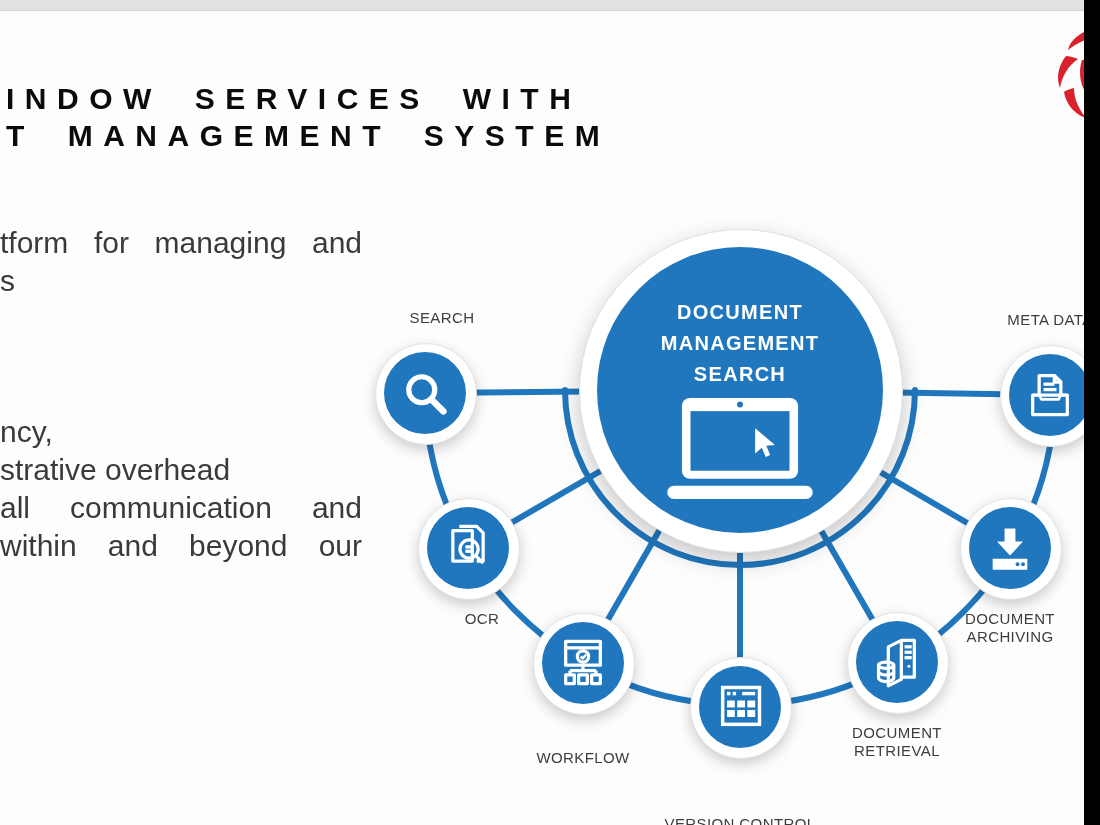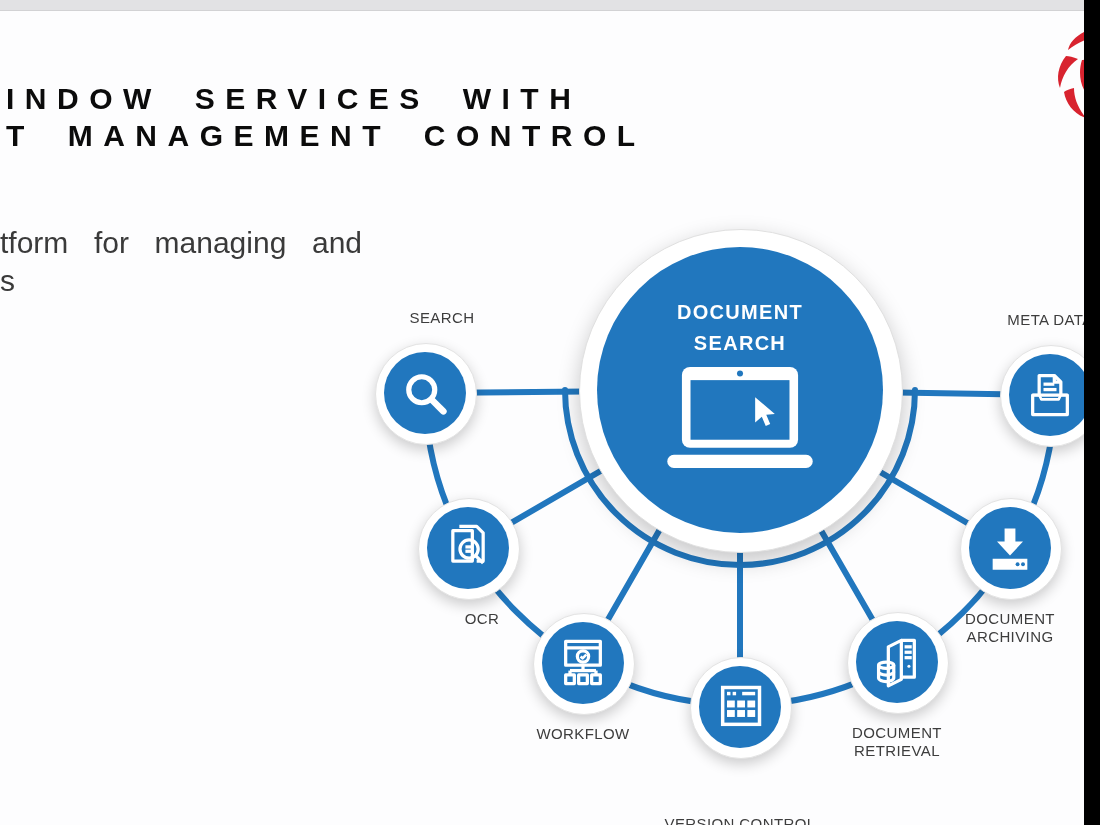--- a/index.html
+++ b/index.html
@@ -51,26 +51,32 @@
       <path d="M66 14 C80 18 90 28 92 40 L80 36 C76 26 72 19 66 14 Z"></path>
       <path d="M40 34 C36 46 38 60 46 70 C42 56 44 44 52 36 C48 34 44 33 40 34 Z"></path>
       <path d="M56 38 C66 36 76 40 82 48 C74 46 66 46 60 50 C58 45 57 41 56 38 Z"></path>
       <path d="M50 74 C58 82 70 86 82 82 C72 80 64 74 60 66 C56 70 52 72 50 74 Z"></path>
       <path d="M64 56 C70 60 74 68 72 76 C68 70 62 66 56 66 C59 62 62 58 64 56 Z"></path>
     </g>
   </svg>
 
   <div class="title">
     <div>INDOW SERVICES WITH</div>
-    <div>T MANAGEMENT CONTROL</div>
+    <div>T MANAGEMENT SYSTEM</div>
   </div>
 
   <div id="block1" class="body-block">
       <div class="ln fit">tform for managing and</div>
       <div class="ln">s</div>
+    </div>
+  <div id="block2" class="body-block">
+      <div class="ln">ncy,</div>
+      <div class="ln">strative overhead</div>
+      <div class="ln fit">all  communication  and</div>
+      <div class="ln fit">within  and  beyond  our</div>
     </div>
 
   <svg class="wires" width="1100" height="825">
       <path d="M 425 390 A 315 315 0 0 0 1055 390" fill="none" stroke="#2177BE" stroke-width="6" stroke-linecap="round"></path>
       <path d="M 565 390 A 175 175 0 0 0 915 390" fill="none" stroke="#2177BE" stroke-width="6" stroke-linecap="round"></path>
       <path d="M 425 393 L 740 390" fill="none" stroke="#2177BE" stroke-width="6" stroke-linecap="round"></path>
       <path d="M 468 548 L 740 390" fill="none" stroke="#2177BE" stroke-width="6" stroke-linecap="round"></path>
       <path d="M 583 663 L 740 390" fill="none" stroke="#2177BE" stroke-width="6" stroke-linecap="round"></path>
       <path d="M 740 707 L 740 390" fill="none" stroke="#2177BE" stroke-width="6" stroke-linecap="round"></path>
       <path d="M 897 662 L 740 390" fill="none" stroke="#2177BE" stroke-width="6" stroke-linecap="round"></path>
@@ -95,21 +101,21 @@
         </div>
       </div>
       <div class="sat-label" style="left: 392px; top: 610px;">OCR</div>
       <div class="sat" style="left: 533px; top: 613px;">
         <div class="sat-inner">
           <svg viewBox="0 0 24 24">
             <use href="#window-flowchart-icon"></use>
           </svg>
         </div>
       </div>
-      <div class="sat-label" style="left: 493px; top: 725px;">WORKFLOW</div>
+      <div class="sat-label" style="left: 493px; top: 749px;">WORKFLOW</div>
       <div class="sat" style="left: 690px; top: 657px;">
         <div class="sat-inner">
           <svg viewBox="0 0 24 24">
             <use href="#window-grid-icon"></use>
           </svg>
         </div>
       </div>
       <div class="sat-label" style="left: 650px; top: 815px;">VERSION CONTROL</div>
       <div class="sat" style="left: 847px; top: 612px;">
         <div class="sat-inner">
@@ -136,20 +142,21 @@
           </svg>
         </div>
       </div>
       <div class="sat-label" style="left: 960px; top: 311px;">META DATA</div>
     </div>
 
   <div class="hub">
     <div class="hub-inner">
       <div class="hub-text">
         <div>DOCUMENT</div>
+        <div>MANAGEMENT</div>
         <div>SEARCH</div>
       </div>
       <svg class="hub-laptop" width="152" height="101" viewBox="0 0 150 100">
         <rect x="17.5" y="0" width="115" height="80" rx="8" fill="#fff"></rect>
         <rect x="26" y="13" width="98" height="59" fill="#2177BE"></rect>
         <circle cx="75" cy="6.5" r="3" fill="#2177BE"></circle>
         <path fill="#fff" transform="translate(90,30)" d="M0 0 L0 25 L6.6 19.2 L10.5 28.4 L14.9 26.4 L11 17.3 L19.5 16.5 Z"></path>
         <rect x="3" y="87" width="144" height="13" rx="6.5" fill="#fff"></rect>
       </svg>
     </div>

